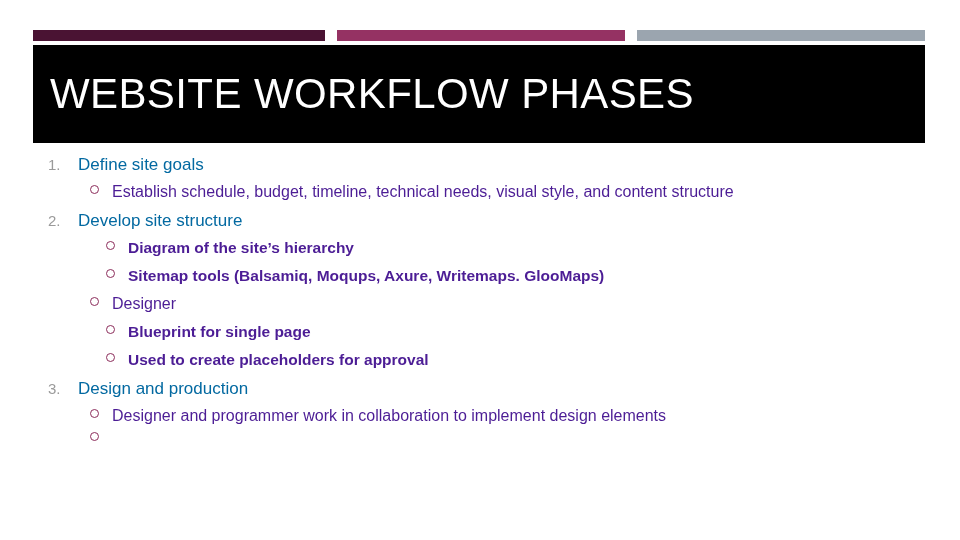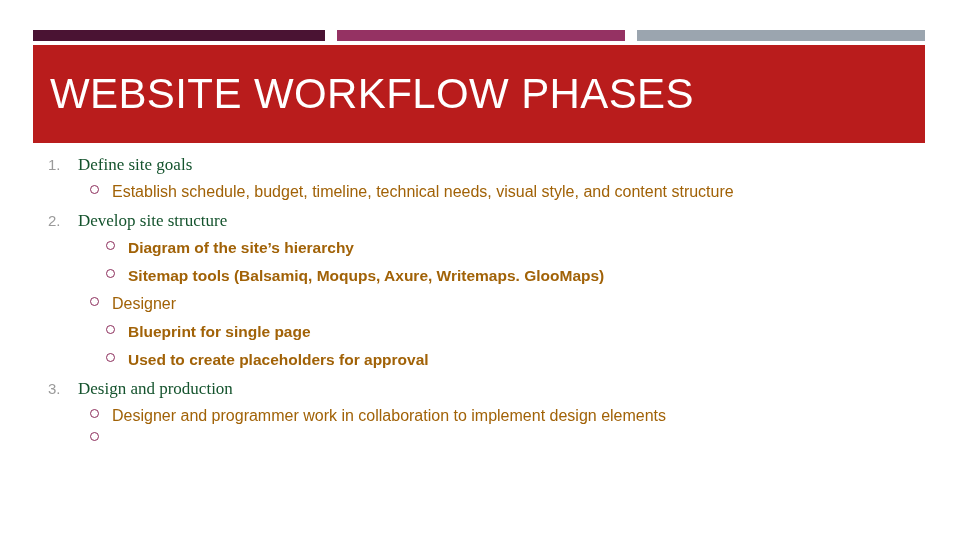--- a/index.html
+++ b/index.html
@@ -37,21 +37,21 @@
   .accent-bar.mid    { width: 288px; background: #953263; }
   .accent-bar.light  { width: 288px; background: #9BA5AF; }
 
   
   .title-band {
     position: absolute;
     left: 33px;
     top: 45px;
     width: 892px;
     height: 98px;
-    background: #b91c1c;
+    background: #000000;
     display: flex;
     align-items: center;
   }
   .slide-title {
     color: #ffffff;
     font-size: 42px;
     font-weight: 300;
     letter-spacing: 0.4px;
     line-height: 1;
     padding-left: 17px;
@@ -79,23 +79,22 @@
     height: 28px;
   }
   .lvl1 .marker-num {
     color: #9A9A9A;
     font-size: 15px;
     width: 30px;
     flex: 0 0 30px;
     font-family: "Liberation Sans", sans-serif;
   }
   .lvl1 .text {
-    color: #14532d;
+    color: #0369a1;
     font-size: 17px;
-    font-family: Liberation Serif, serif;
   }
 
   
   .lvl2 {
     padding-left: 90px;
     height: 28px;
   }
   
   .lvl3 {
     padding-left: 106px;
@@ -116,21 +115,21 @@
     display: block;
     width: 7px;
     height: 7px;
     border: 1.6px solid #8C2D5B;
     border-radius: 50%;
     box-sizing: content-box;
   }
 
   .lvl2 .text,
   .lvl3 .text {
-    color: #a16207;
+    color: #4c1d95;
     font-size: 16px;
   }
   .lvl3 .text {
     font-size: 15.5px;
   }
 
   .text {
     white-space: nowrap;
     font-family: "Liberation Sans", sans-serif;
   }

